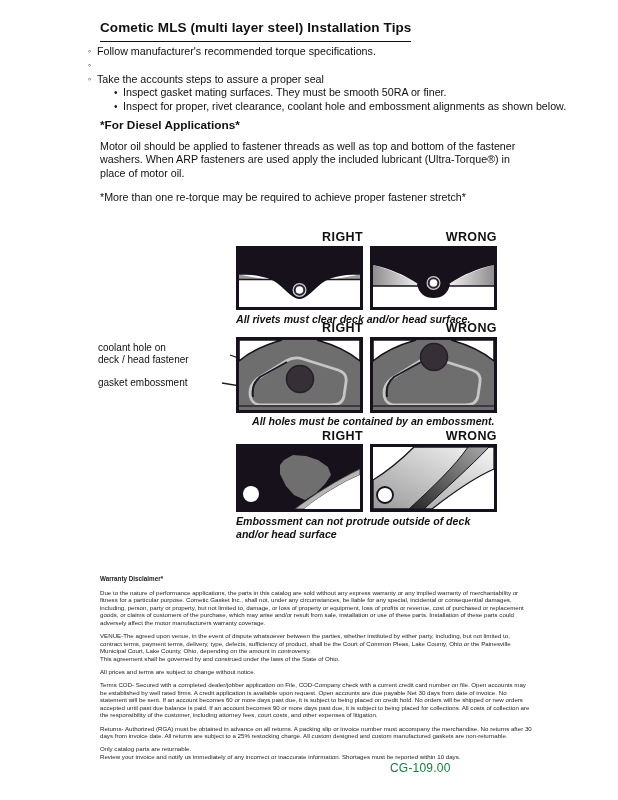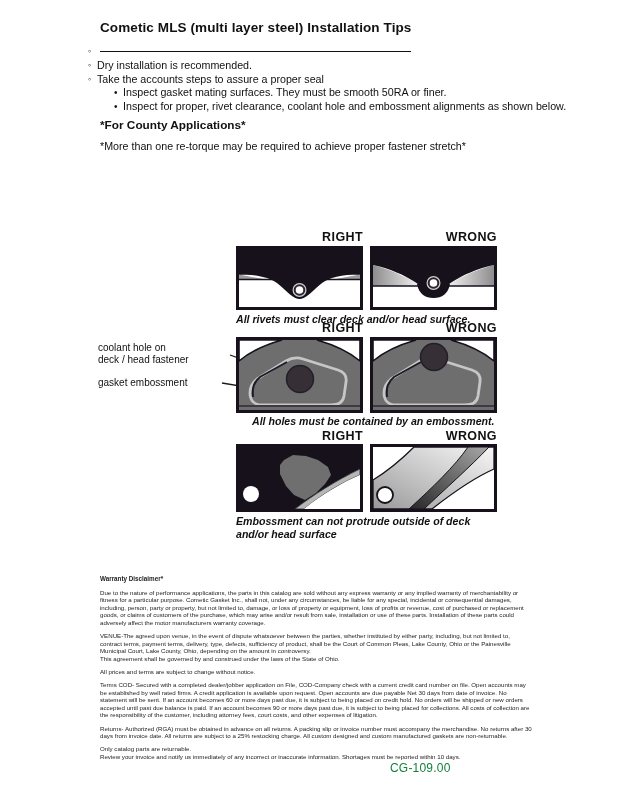--- a/index.html
+++ b/index.html
@@ -3,21 +3,21 @@
 <meta charset="utf-8">
 <style>
   html,body{margin:0;padding:0;background:#ffffff;}
   .page{
     position:relative;width:618px;height:800px;background:#ffffff;overflow:hidden;
     font-family:"Liberation Sans","DejaVu Sans",sans-serif;color:#111;
   }
   .abs{position:absolute;}
   .doc-title{
     left:100px;top:20px;font-size:13.5px;font-weight:bold;
-    border-bottom:1.6px solid #111;padding-bottom:16px;letter-spacing:.1px;
+    border-bottom:1.6px solid #111;padding-bottom:6px;letter-spacing:.1px;
   }
   .bullets{left:88px;top:45px;font-size:10.7px;line-height:13.8px;}
   .b-row{display:flex;}
   .b-marker{width:9px;font-size:9px;line-height:13.8px;}
   .sub{margin-left:26px;}
   .sub .b-marker{font-size:10px;}
   .diesel{left:100px;top:118px;width:428px;}
   .diesel-h{font-size:11.8px;font-weight:bold;margin-bottom:8px;}
   .body-p{font-size:10.7px;line-height:13.4px;margin-bottom:11px;}
   .dg-header{font-size:12.5px;font-weight:600;text-align:right;width:127px;letter-spacing:.4px;}
@@ -32,41 +32,42 @@
 </head>
 <body>
 
 <div class="page">
 
   <div class="abs doc-title">Cometic MLS (multi layer steel) Installation Tips</div>
 
   <div class="abs bullets">
     <div class="b-row">
       <span class="b-marker">◦</span>
+      <span>Follow manufacturer's recommended torque specifications.</span>
     </div>
     <div class="b-row">
       <span class="b-marker">◦</span>
-      <span>Dry installation is recommended.</span>
     </div>
     <div class="b-row">
       <span class="b-marker">◦</span>
       <span>Take the accounts steps to assure a proper seal</span>
     </div>
     <div class="b-row sub">
       <span class="b-marker">•</span>
       <span>Inspect gasket mating surfaces.  They must be smooth 50RA or finer.</span>
     </div>
     <div class="b-row sub">
       <span class="b-marker">•</span>
       <span>Inspect for proper, rivet clearance, coolant hole and embossment alignments as shown below.</span>
     </div>
   </div>
 
   <div class="abs diesel">
-    <div class="diesel-h">*For County Applications*</div>
+    <div class="diesel-h">*For Diesel Applications*</div>
+    <div class="body-p">Motor oil should be applied to fastener threads as well as top and bottom of the fastener washers. When ARP fasteners are used apply the included lubricant (Ultra-Torque®) in place of motor oil.</div>
     <div class="body-p">*More than one re-torque may be required to achieve proper fastener stretch*</div>
   </div>
 
   <div class="abs dg-header" style="left:236px;top:230px;">RIGHT</div>
   <div class="abs dg-header" style="left:370px;top:230px;">WRONG</div>
 
   <svg class="abs" style="left:236px;top:246px;" width="127" height="64" viewBox="0 0 127 64">
     <rect x="1.5" y="1.5" width="124" height="61" fill="#ffffff" stroke="#17111c" stroke-width="3"></rect>
     <path d="M3,3 H124 V29 C112,28 104,29.5 96,32 C85,35.5 80,43 73,48.5 C69,51.5 66,53 63.5,53 C61,53 58,51.5 54,48.5 C47,43 42,35.5 31,32 C23,29.5 15,28 3,29 Z" fill="#17111c"></path>
     <path d="M3,28.5 L30,33.5 H3 Z" fill="#9c9c9c"></path>

